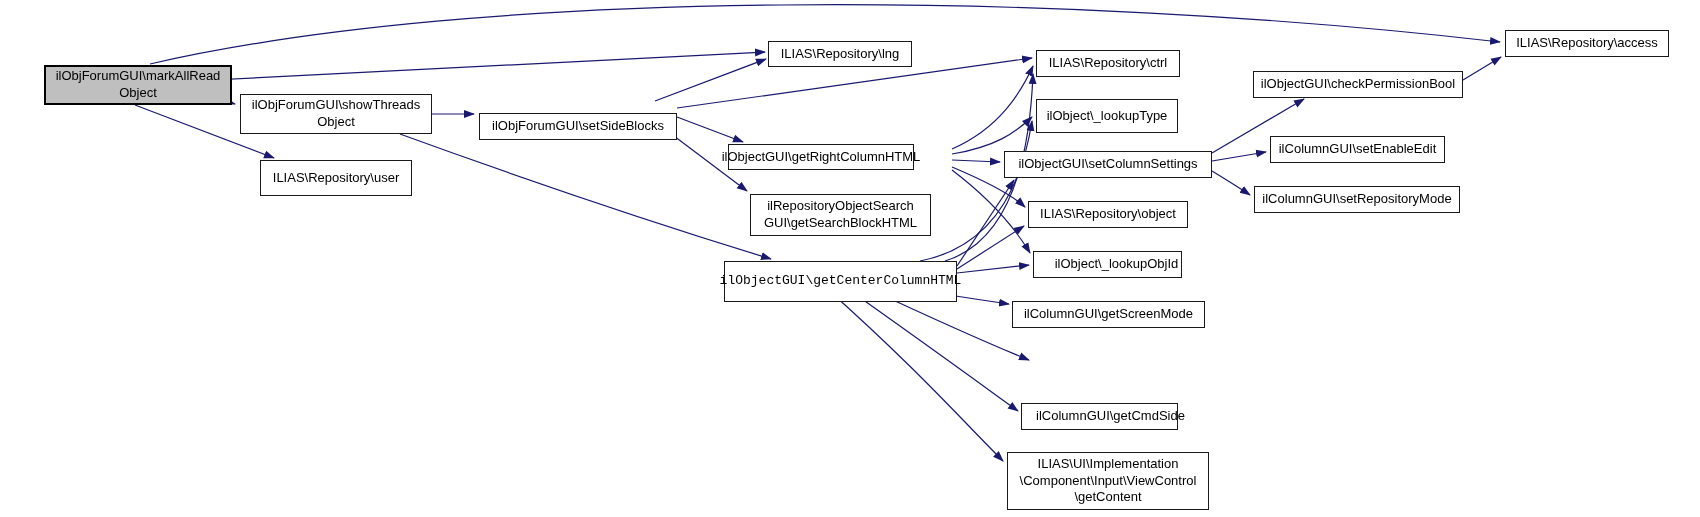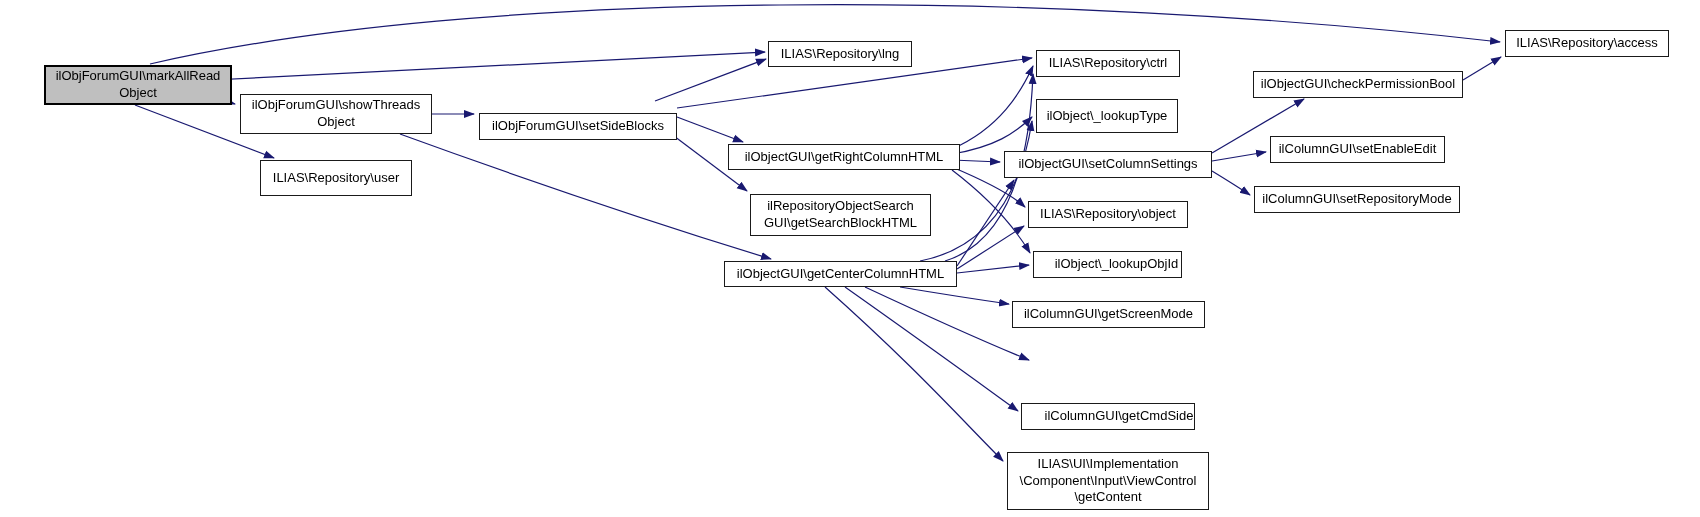--- a/index.html
+++ b/index.html
@@ -98,31 +98,31 @@
       </g>
   </svg>
   <div id="node-layer">
       <div class="node highlight" style="left: 5px; top: 65px; width: 188px; height: 40px;"><span>ilObjForumGUI\markAllRead
 Object</span></div>
       <div class="node" style="left: 240px; top: 94px; width: 192px; height: 40px;"><span>ilObjForumGUI\showThreads
 Object</span></div>
       <div class="node" style="left: 260px; top: 160px; width: 152px; height: 36px;"><span>ILIAS\Repository\user</span></div>
       <div class="node" style="left: 479px; top: 101px; width: 198px; height: 27px; margin-top: 12px;"><span>ilObjForumGUI\setSideBlocks</span></div>
       <div class="node" style="left: 768px; top: 41px; width: 144px; height: 26px;"><span>ILIAS\Repository\lng</span></div>
-      <div class="node" style="left: 728px; top: 144px; width: 232px; height: 26px;"><span>ilObjectGUI\getRightColumnHTML</span></div>
+      <div class="node" style="left: 728px; top: 144px; width: 186px; height: 26px;"><span>ilObjectGUI\getRightColumnHTML</span></div>
       <div class="node" style="left: 750px; top: 194px; width: 181px; height: 42px;"><span>ilRepositoryObjectSearch
 GUI\getSearchBlockHTML</span></div>
-      <div class="node" style="left: 724px; top: 261px; width: 233px; height: 26px;"><span>ilObjectGUI\getCenterColumnHTML</span></div>
+      <div class="node" style="left: 724px; top: 261px; width: 233px; height: 41px; font-family: Liberation Mono, monospace;"><span>ilObjectGUI\getCenterColumnHTML</span></div>
       <div class="node" style="left: 1036px; top: 50px; width: 144px; height: 27px;"><span>ILIAS\Repository\ctrl</span></div>
       <div class="node" style="left: 1036px; top: 99px; width: 142px; height: 34px;"><span>ilObject\_lookupType</span></div>
       <div class="node" style="left: 1004px; top: 151px; width: 208px; height: 27px;"><span>ilObjectGUI\setColumnSettings</span></div>
       <div class="node" style="left: 1028px; top: 201px; width: 160px; height: 27px;"><span>ILIAS\Repository\object</span></div>
       <div class="node" style="left: 1033px; top: 251px; width: 149px; height: 27px; padding-left: 18px;"><span>ilObject\_lookupObjId</span></div>
       <div class="node" style="left: 1012px; top: 301px; width: 193px; height: 27px;"><span>ilColumnGUI\getScreenMode</span></div>
-      <div class="node" style="left: 1021px; top: 403px; width: 174px; height: 27px; padding-left: 22px;"><span>ilColumnGUI\getCmdSide</span></div>
+      <div class="node" style="left: 1021px; top: 403px; width: 157px; height: 27px; padding-left: 22px;"><span>ilColumnGUI\getCmdSide</span></div>
       <div class="node" style="left: 1007px; top: 452px; width: 202px; height: 58px;"><span>ILIAS\UI\Implementation
 \Component\Input\ViewControl
 \getContent</span></div>
       <div class="node" style="left: 1253px; top: 71px; width: 210px; height: 27px;"><span>ilObjectGUI\checkPermissionBool</span></div>
       <div class="node" style="left: 1270px; top: 136px; width: 175px; height: 27px;"><span>ilColumnGUI\setEnableEdit</span></div>
       <div class="node" style="left: 1254px; top: 186px; width: 206px; height: 27px;"><span>ilColumnGUI\setRepositoryMode</span></div>
       <div class="node" style="left: 1505px; top: 30px; width: 164px; height: 27px;"><span>ILIAS\Repository\access</span></div>
     </div>
 </div>
 

